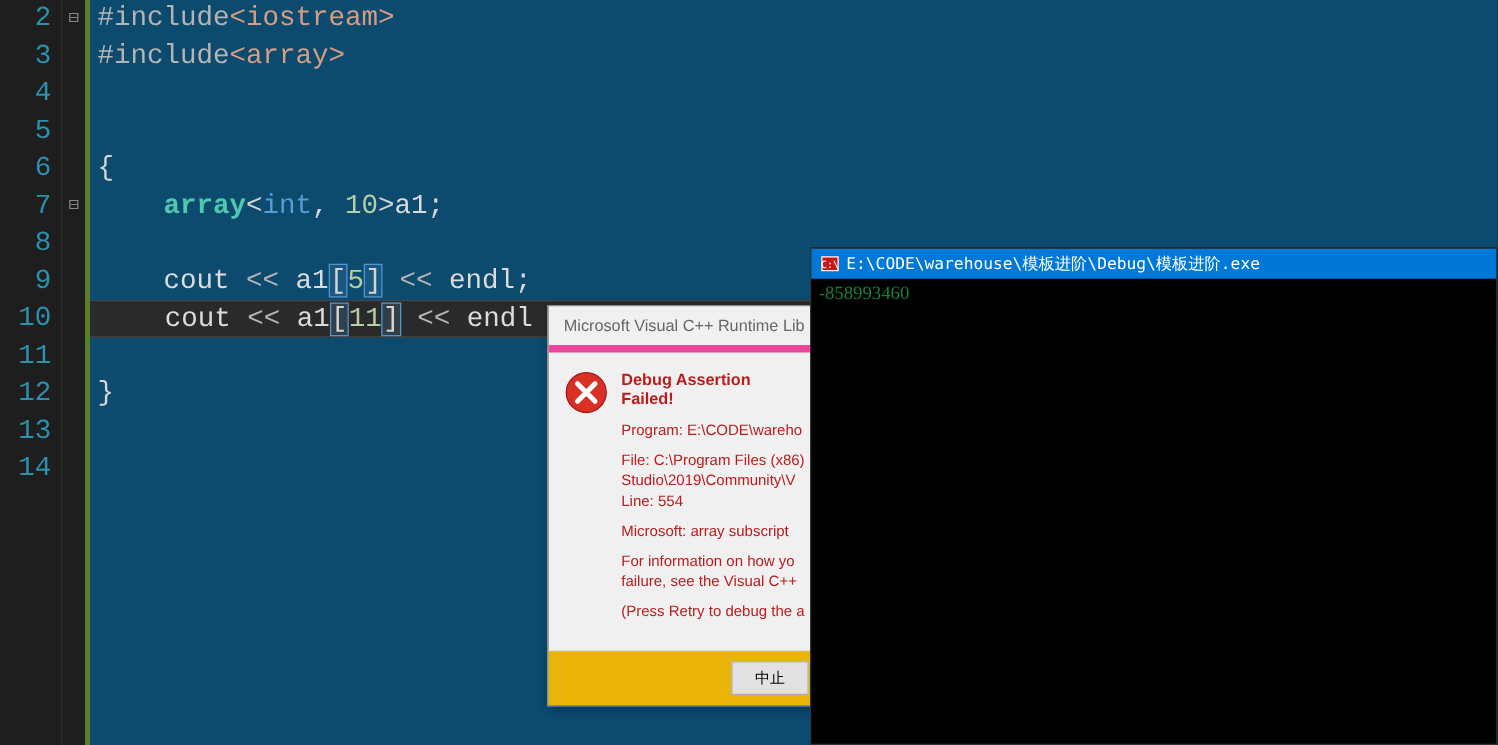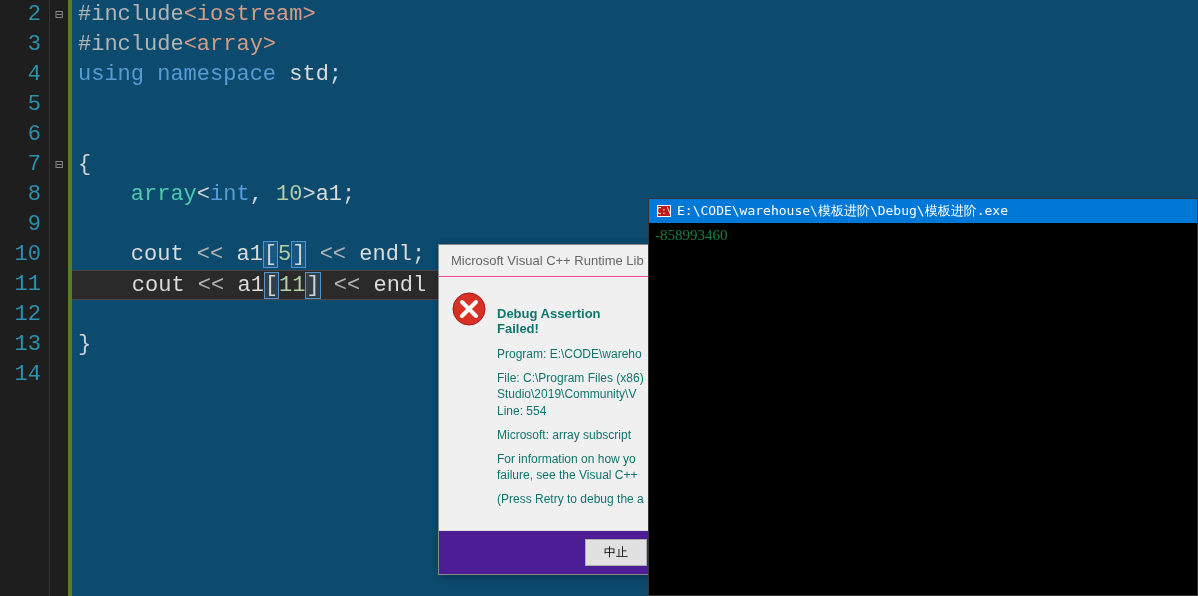--- a/index.html
+++ b/index.html
@@ -58,21 +58,21 @@
       line-height: 30px;
       font-size: 22px;
       padding-left: 10px;
       white-space: pre;
     }
     .current-line {
       background: #2a2a2a;
       border: 1px solid #464646;
     }
     .kw { color: #569cd6; }
-    .type { color: #4ec9b0; }
+    .type { color: #4ec9b0; font-weight: bold; }
     .op { color: #b4b4b4; }
     .str { color: #d69d85; }
     .num { color: #b5cea8; }
     .txt { color: #d4d4d4; }
     .ident { color: #dcdcdc; }
     .punct { color: #d4d4d4; }
     .bracket-hl {
       border: 1px solid #5294cf;
       background: rgba(82,148,207,0.2);
     }
@@ -84,53 +84,52 @@
       width: 220px;
       background: #f0f0f0;
       border: 1px solid #888;
       box-shadow: 2px 2px 8px rgba(0,0,0,0.3);
       font-family: 'Segoe UI', Tahoma, sans-serif;
     }
     .dialog-title {
       padding: 8px 12px;
       color: #666;
       font-size: 13px;
-      border-bottom: 1px solid #ec4899;
+      border-bottom: 6px solid #ec4899;
     }
     .dialog-body {
       padding: 14px 12px;
       display: flex;
       gap: 10px;
     }
     .error-icon {
       width: 36px;
       height: 36px;
       flex-shrink: 0;
     }
     .error-icon svg { width: 100%; height: 100%; }
     .dialog-text {
       flex: 1;
       font-size: 12px;
-      color: #0f766e;
-      margin-top: 15px;
+      color: #b91c1c;
     }
     .dialog-text .heading {
       font-weight: bold;
       margin-bottom: 10px;
       font-size: 13px;
     }
     .dialog-text p {
       margin-bottom: 8px;
       line-height: 1.35;
     }
     .dialog-buttons {
       padding: 8px 10px;
       border-top: 1px solid #ddd;
       text-align: right;
-      background: #4c1d95;
+      background: #eab308;
     }
     .dialog-buttons button {
       padding: 4px 18px;
       font-size: 12px;
       background: #e1e1e1;
       border: 1px solid #adadad;
       font-family: inherit;
     }
     
     .console {
@@ -201,21 +200,20 @@
     <div class="fold-mark"></div>
     <div class="fold-mark"></div>
     <div class="fold-mark"></div>
     <div class="fold-mark"></div>
     <div class="fold-mark"></div>
   </div>
   <div class="code-area">
     <div class="change-bar"></div>
     <div class="code-line"><span class="op">#include</span><span class="str">&lt;iostream&gt;</span></div>
     <div class="code-line"><span class="op">#include</span><span class="str">&lt;array&gt;</span></div>
-    <div class="code-line"><span class="kw">using</span><span class="txt"> </span><span class="kw">namespace</span><span class="txt"> </span><span class="ident">std</span><span class="punct">;</span></div>
     <div class="code-line"></div>
     <div class="code-line"></div>
     <div class="code-line"><span class="punct">{</span></div>
     <div class="code-line"><span class="txt">    </span><span class="type">array</span><span class="punct">&lt;</span><span class="kw">int</span><span class="punct">,</span><span class="txt"> </span><span class="num">10</span><span class="punct">&gt;</span><span class="ident">a1</span><span class="punct">;</span></div>
     <div class="code-line"></div>
     <div class="code-line"><span class="txt">    </span><span class="ident">cout</span><span class="txt"> </span><span class="op">&lt;&lt;</span><span class="txt"> </span><span class="ident">a1</span><span class="punct bracket-hl">[</span><span class="num">5</span><span class="punct bracket-hl">]</span><span class="txt"> </span><span class="op">&lt;&lt;</span><span class="txt"> </span><span class="ident">endl</span><span class="punct">;</span></div>
     <div class="code-line current-line"><span class="txt">    </span><span class="ident">cout</span><span class="txt"> </span><span class="op">&lt;&lt;</span><span class="txt"> </span><span class="ident">a1</span><span class="punct bracket-hl">[</span><span class="num">11</span><span class="punct bracket-hl">]</span><span class="txt"> </span><span class="op">&lt;&lt;</span><span class="txt"> </span><span class="ident">endl</span></div>
     <div class="code-line"></div>
     <div class="code-line"><span class="punct">}</span></div>
   </div>

